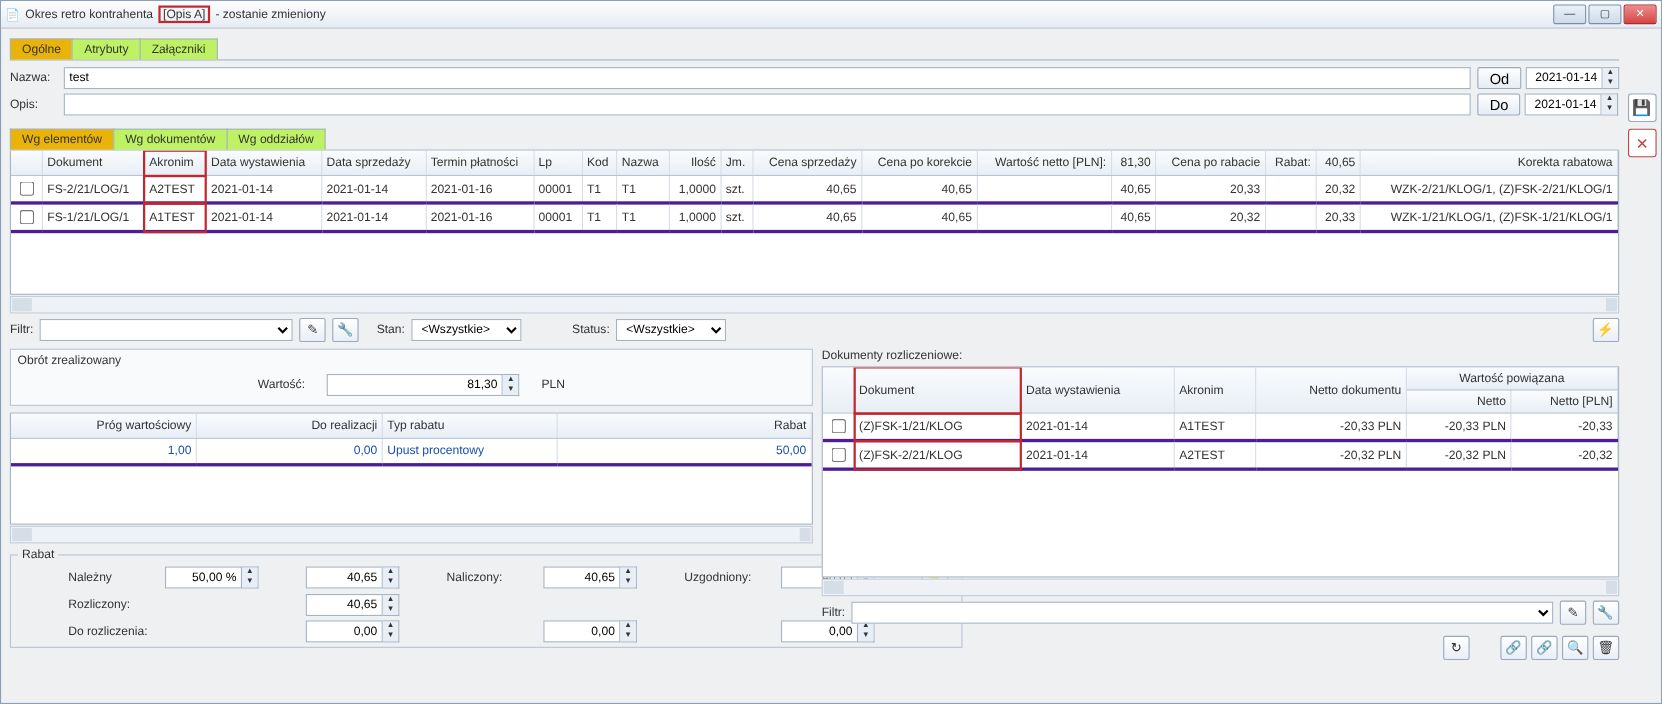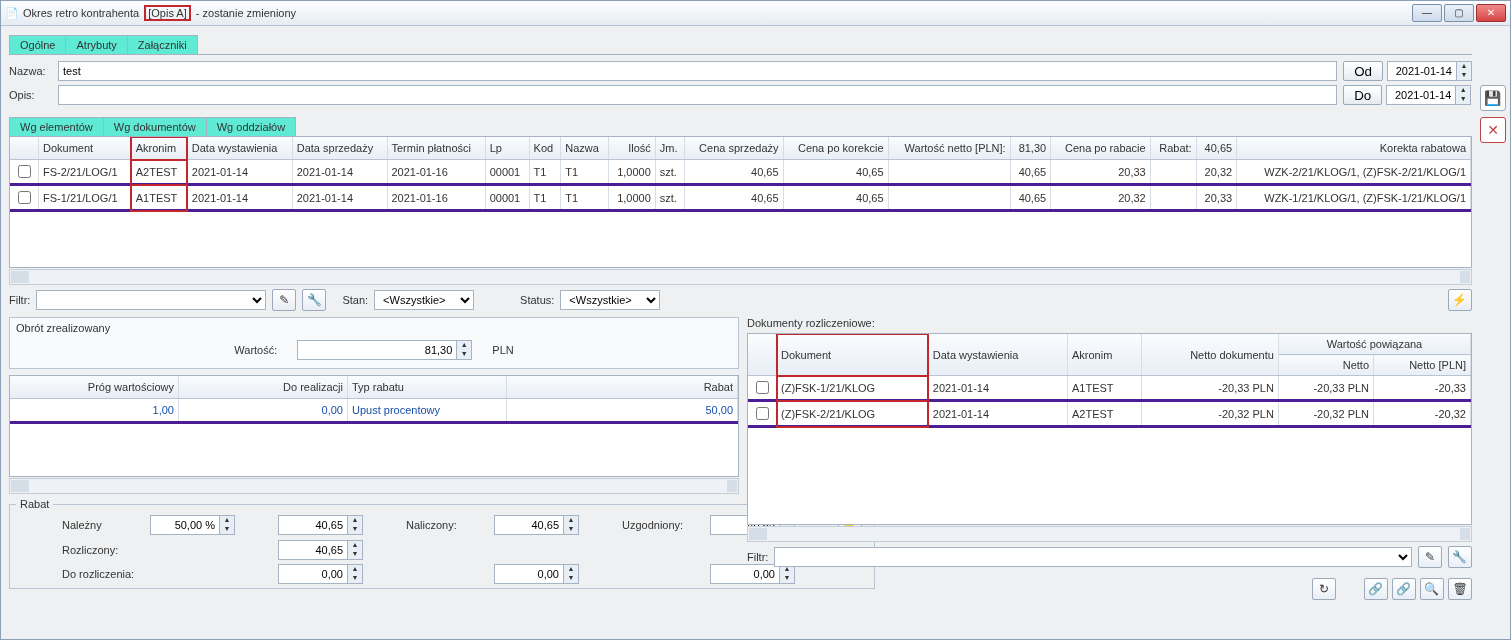--- a/index.html
+++ b/index.html
@@ -14,22 +14,22 @@
 .body-area{position:absolute;top:24px;left:0;right:0;bottom:0;display:flex;}
 .main-col{flex:1;padding:6px 4px 4px 8px;box-sizing:border-box;overflow:hidden;}
 .side-col{width:34px;padding-top:60px;display:flex;flex-direction:column;align-items:center;gap:6px;}
 .side-btn{width:24px;height:24px;border:1px solid #9aa9bb;border-radius:3px;background:#fff;display:flex;align-items:center;justify-content:center;font-size:14px;cursor:pointer;}
 .side-btn.red{border-color:#c04545;color:#c04545;}
 .row{display:flex;align-items:center;margin-bottom:4px;gap:4px;}
 .lbl{white-space:nowrap;}
 input[type=text],select{border:1px solid #a6b3c3;background:#fff;font:inherit;box-sizing:border-box;height:20px;padding:0 4px;}
 .readonly{background:#f6f7f8;color:#888;}
 .tabs{display:flex;border-bottom:1px solid #a6b3c3;margin-top:4px;}
-.tab{padding:3px 10px;border:1px solid #a6b3c3;border-bottom:none;margin-right:-1px;background:#5eead4;cursor:pointer;}
-.tab.active{background:#5eead4;}
+.tab{padding:3px 10px;border:1px solid #a6b3c3;border-bottom:none;margin-right:-1px;background:#bef264;cursor:pointer;}
+.tab.active{background:#eab308;}
 .form-top{display:flex;gap:6px;margin-top:6px;align-items:flex-start;}
 .form-left{flex:1;}
 .form-right{display:flex;flex-direction:column;gap:4px;}
 .date-row{display:flex;gap:4px;align-items:center;}
 .btn{height:20px;border:1px solid #9aa9bb;background:linear-gradient(#fff,#e6ecf3);padding:0 10px;cursor:pointer;border-radius:2px;}
 .spin{width:78px;}
 .subtabs{display:flex;border-bottom:1px solid #a6b3c3;margin-top:8px;}
 .table-wrap{border:1px solid #a6b3c3;border-top:none;background:#fff;height:130px;overflow:hidden;}
 table{border-collapse:collapse;width:100%;font-size:11px;}
 th,td{border-right:1px solid #d5dde7;padding:2px 4px;white-space:nowrap;text-align:left;height:18px;}

